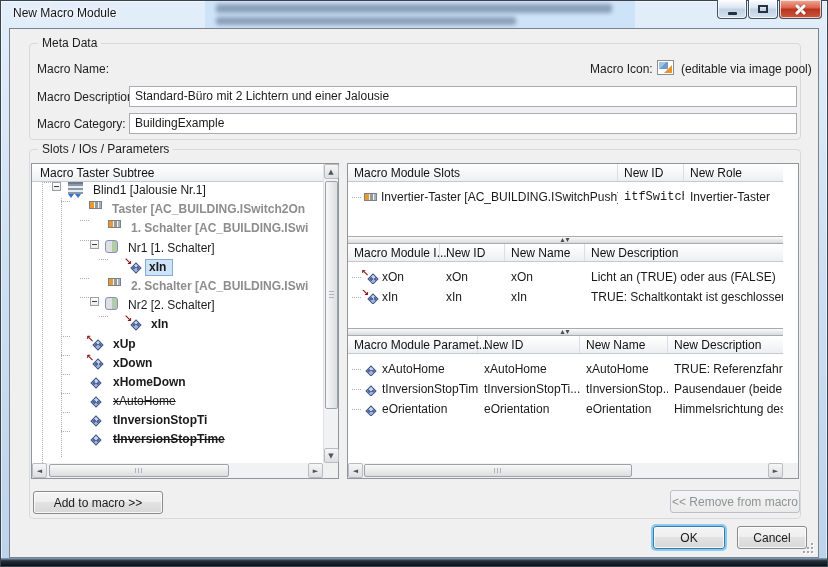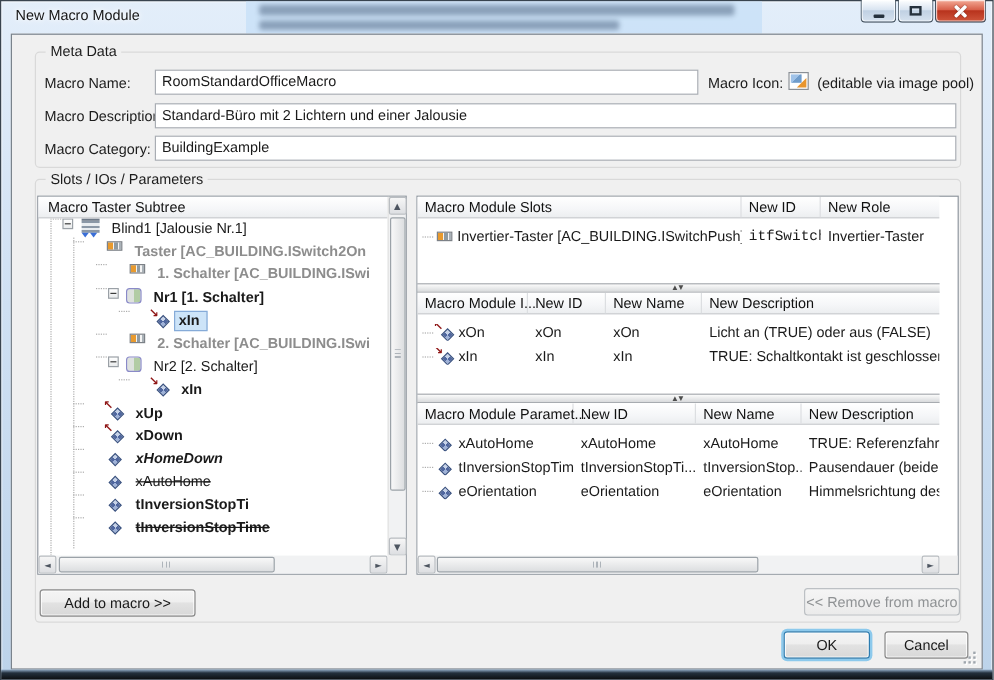--- a/index.html
+++ b/index.html
@@ -169,21 +169,20 @@
         </div>
     </div>
   </div>
 
   <div class="dialog">
 
     <div class="group g-meta">
       <span class="grouplabel">Meta Data</span>
     </div>
     <span class="flabel" style="left:27px;top:33px">Macro Name:</span>
-    <div class="tbox" style="left:119px;top:29px;width:453px">RoomStandardOfficeMacro</div>
     <span class="flabel" style="left:580px;top:33px">Macro Icon:</span>
     <span class="imgicon" style="left:647px;top:31px"></span>
     <span class="flabel" style="left:671px;top:33px">(editable via image pool)</span>
 
     <span class="flabel" style="left:27px;top:61px">Macro Description:</span>
     <div class="tbox" style="left:119px;top:57px;width:668px">Standard-Büro mit 2 Lichtern und einer Jalousie</div>
 
     <span class="flabel" style="left:27px;top:88px">Macro Category:</span>
     <div class="tbox" style="left:119px;top:84px;width:668px">BuildingExample</div>
 
@@ -207,21 +206,21 @@
             <span class="spacer"></span>
             <span class="i-iface"></span>
             <span class="tlabel gray">Taster [AC_BUILDING.ISwitch2On</span>
           </div>
           <div class="trow" style="padding-left: 48px;">
             <span class="stub"></span>
             <span class="spacer"></span>
             <span class="i-iface"></span>
             <span class="tlabel gray">1. Schalter [AC_BUILDING.ISwi</span>
           </div>
-          <div class="trow" style="padding-left: 48px; font-weight: bold;">
+          <div class="trow" style="padding-left: 48px;">
             <span class="stub"></span>
             <span class="expander"></span>
             <span class="i-switch"></span>
             <span class="tlabel">Nr1 [1. Schalter]</span>
           </div>
           <div class="trow" style="padding-left: 67px;">
             <span class="stub"></span>
             <span class="spacer"></span>
             <span class="vwrap">
               <span class="arr">↘</span>
@@ -261,21 +260,21 @@
           </div>
           <div class="trow" style="padding-left: 29px;">
             <span class="stub"></span>
             <span class="spacer"></span>
             <span class="vwrap">
               <span class="arr">↖</span>
               <span class="diamond"></span>
             </span>
             <span class="tlabel b">xDown</span>
           </div>
-          <div class="trow" style="padding-left: 29px; font-style: italic;">
+          <div class="trow" style="padding-left: 29px;">
             <span class="stub"></span>
             <span class="spacer"></span>
             <span class="vwrap plain">
               <span class="diamond"></span>
             </span>
             <span class="tlabel b">xHomeDown</span>
           </div>
           <div class="trow" style="padding-left: 29px;">
             <span class="stub"></span>
             <span class="spacer"></span>

